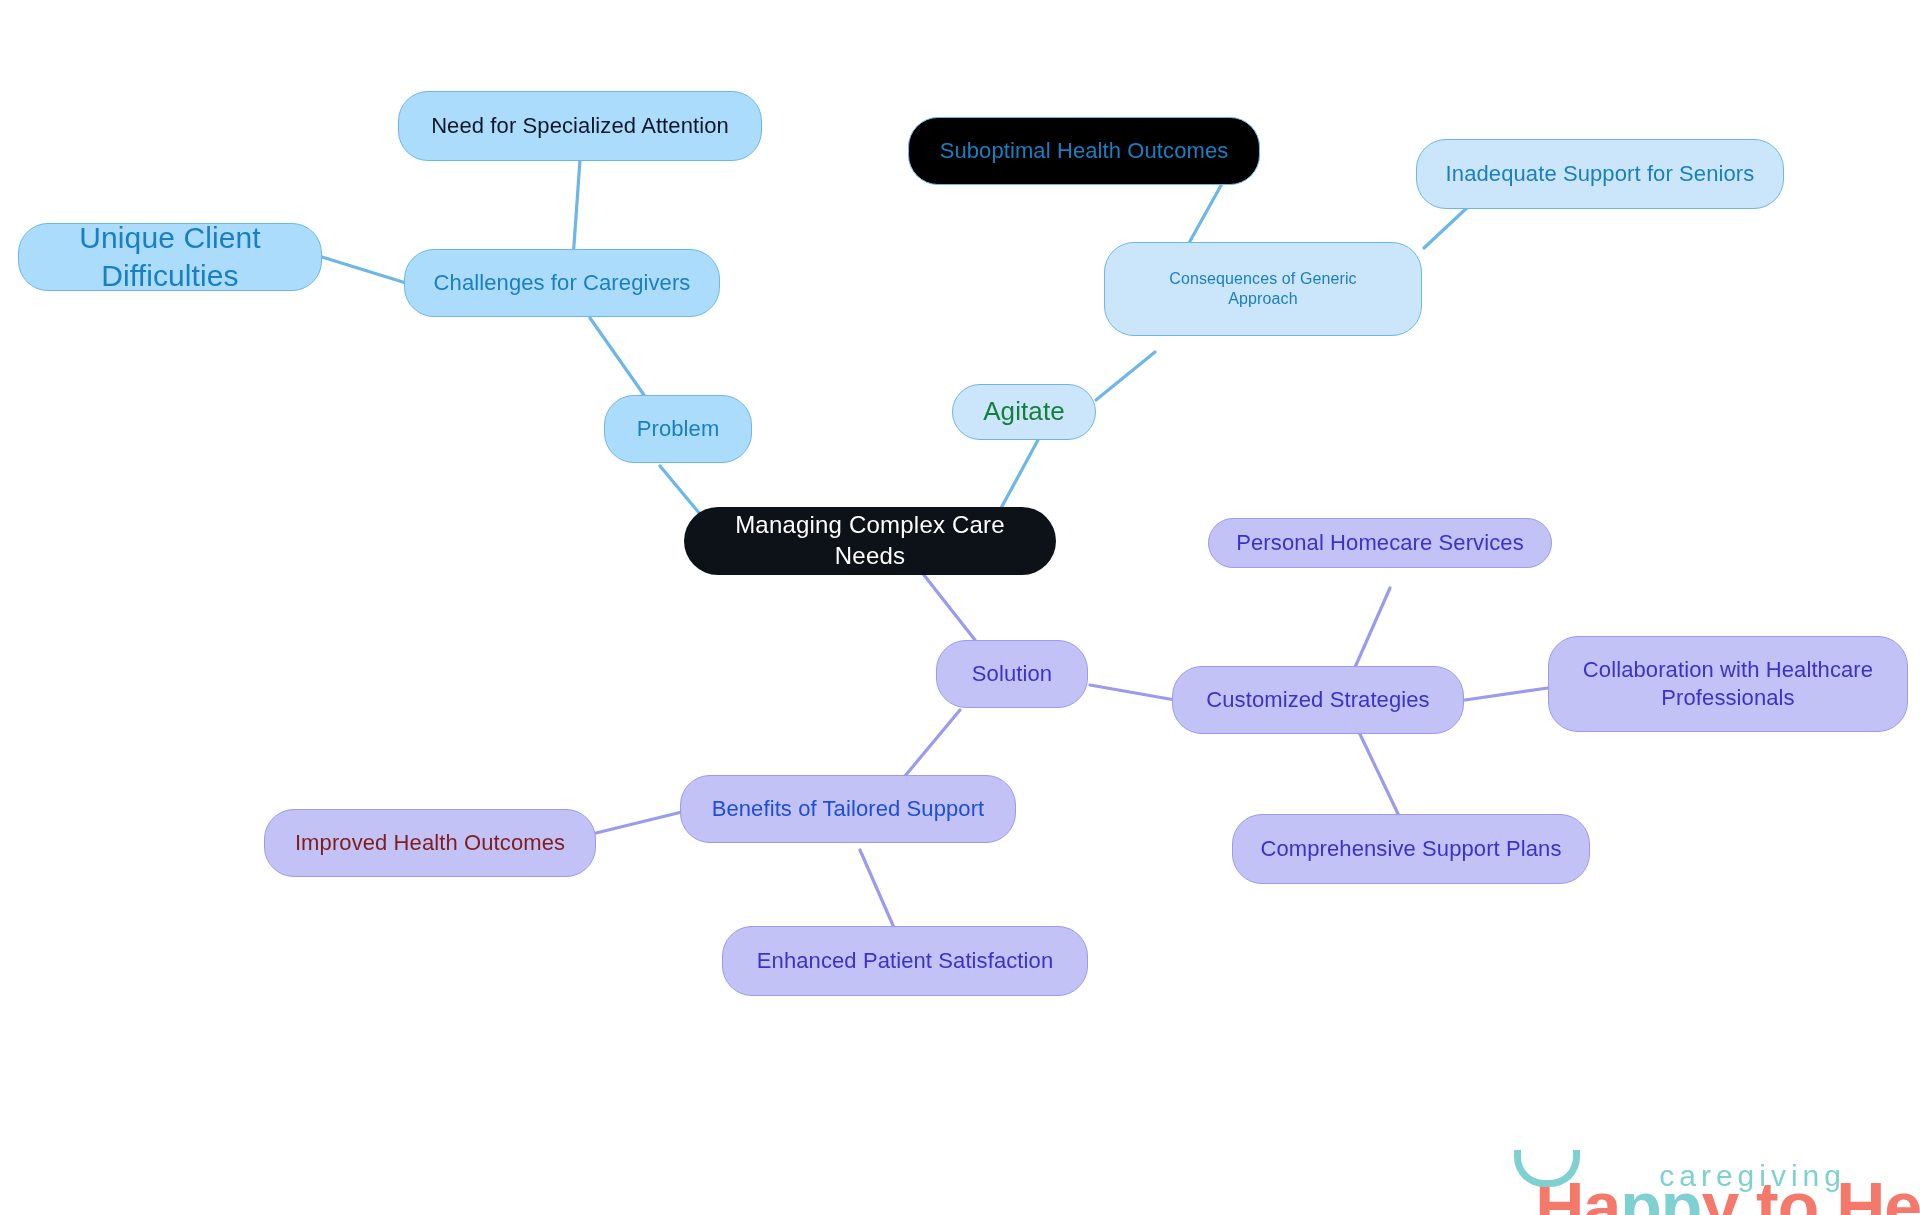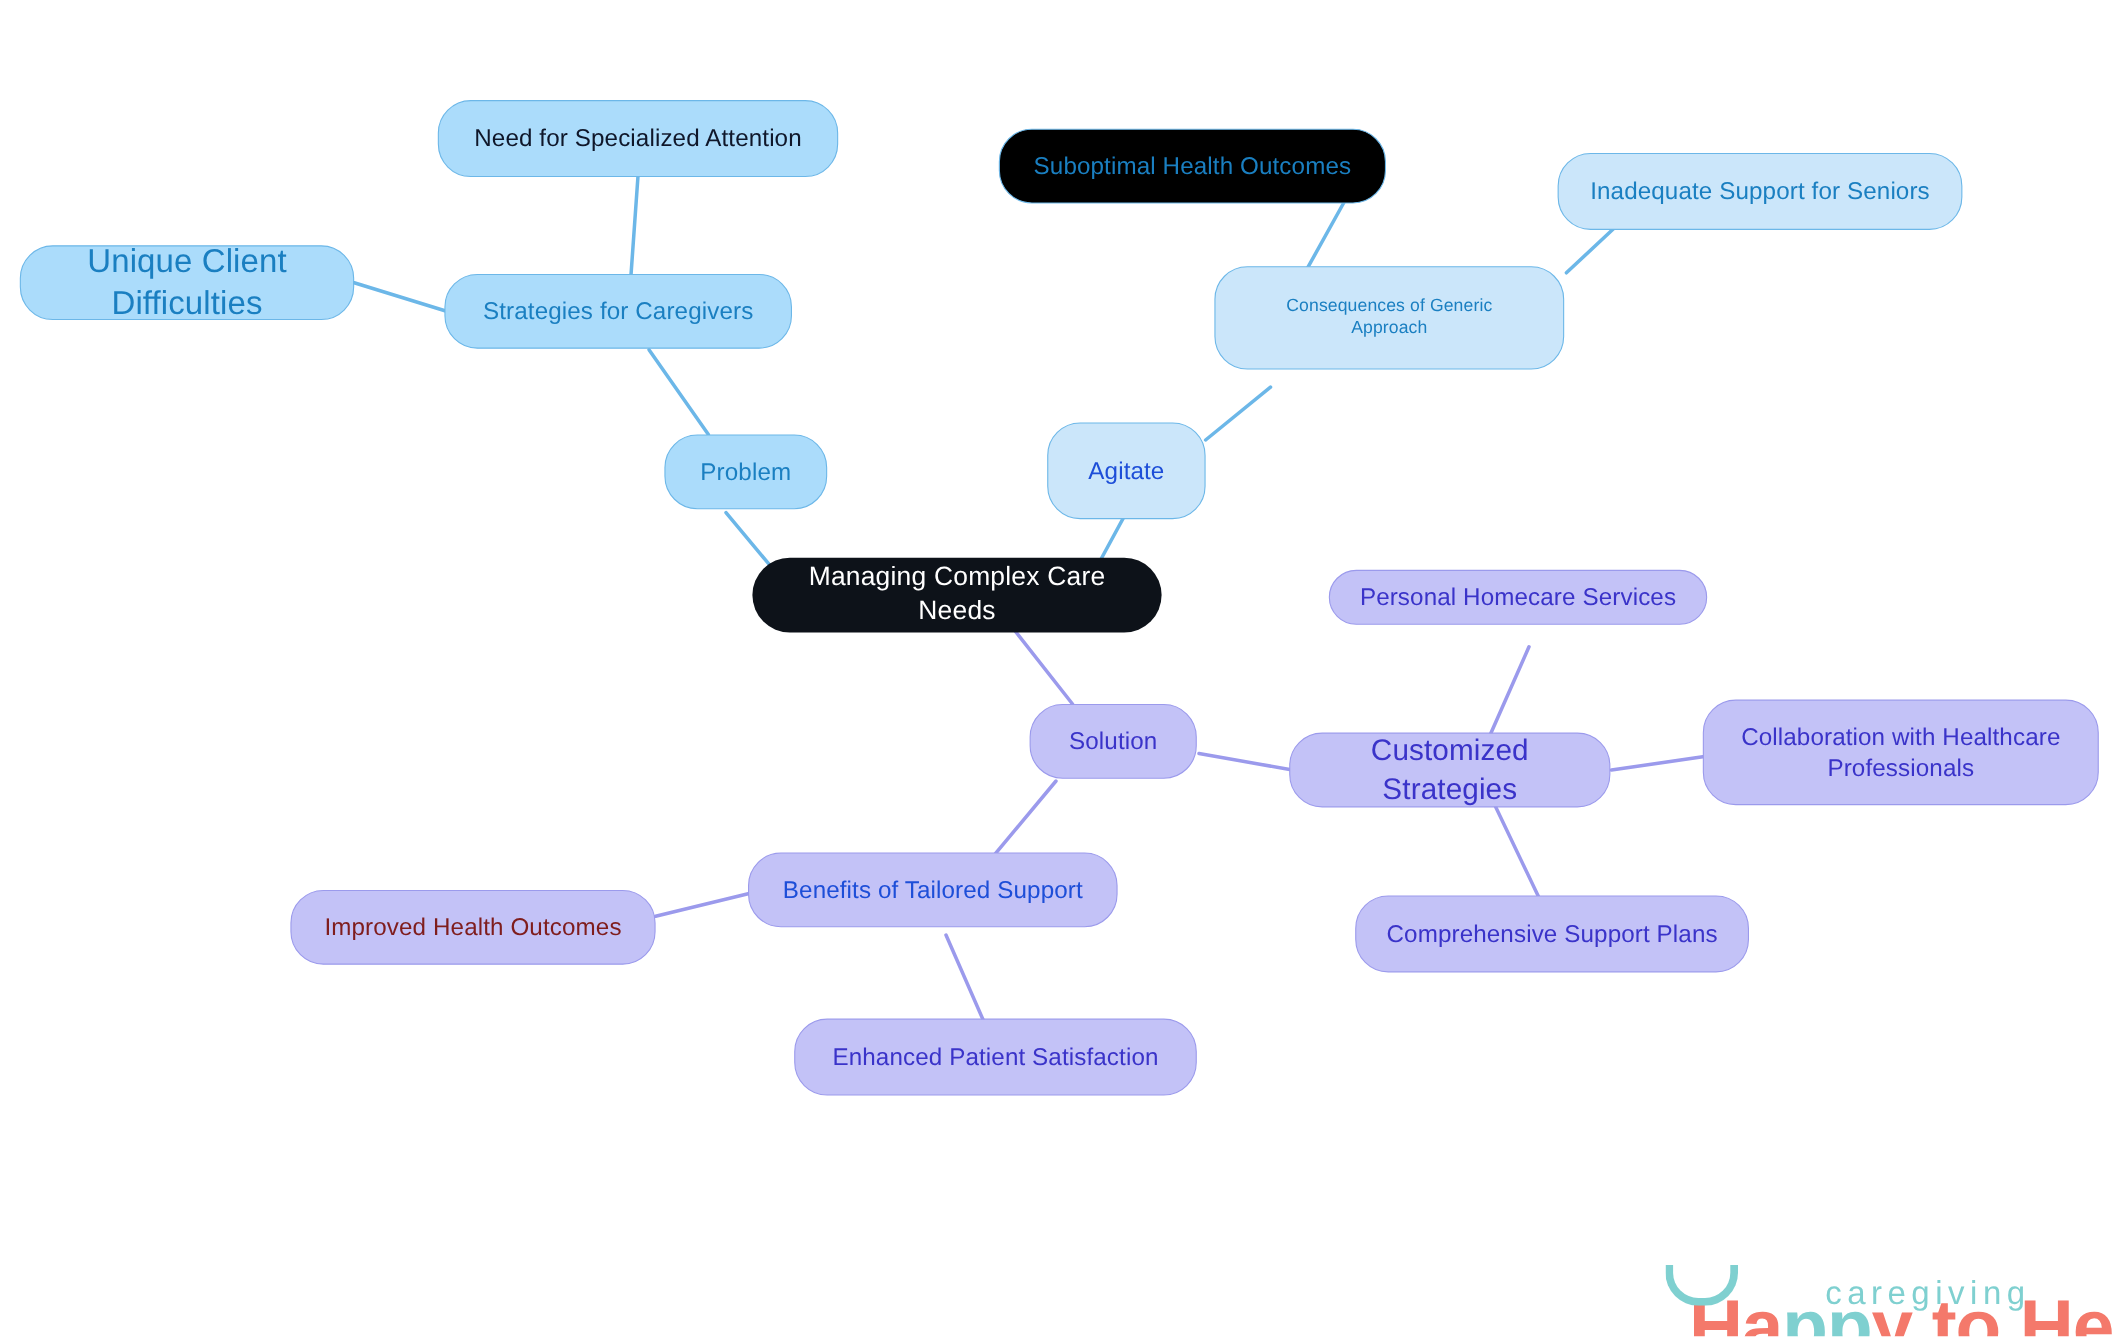--- a/index.html
+++ b/index.html
@@ -110,38 +110,38 @@
       <path d="M 960 710 L 900 782"></path>
       <path d="M 682 812 L 596 833"></path>
       <path d="M 860 850 L 895 930"></path>
     </g>
   </svg>
 
   <div class="node root" style="left:684px; top:507px; width:372px; height:68px; background:#0d1219; color:#ffffff; font-size:24px;">Managing Complex Care Needs</div>
 
   <div class="node" style="left:604px; top:395px; width:148px; height:68px; background:#abdcfb; border-color:#6cb7e8; color:#1a7fc1; font-size:22px;">Problem</div>
 
-  <div class="node" style="left:404px; top:249px; width:316px; height:68px; background:#abdcfb; border-color:#6cb7e8; color:#1a7fc1; font-size:22px;">Strategies for Caregivers</div>
+  <div class="node" style="left:404px; top:249px; width:316px; height:68px; background:#abdcfb; border-color:#6cb7e8; color:#1a7fc1; font-size:22px;">Challenges for Caregivers</div>
 
   <div class="node" style="left:18px; top:223px; width:304px; height:68px; background:#abdcfb; border-color:#6cb7e8; color:#1a7fc1; font-size:30px;">Unique Client Difficulties</div>
 
   <div class="node" style="left:398px; top:91px; width:364px; height:70px; background:#abdcfb; border-color:#6cb7e8; color:#0f172a; font-size:22px;">Need for Specialized Attention</div>
 
-  <div class="node" style="left:952px; top:384px; width:144px; height:88px; background:#cbe6fa; border-color:#6cb7e8; color:#1d4ed8; font-size:22px;">Agitate</div>
+  <div class="node" style="left:952px; top:384px; width:144px; height:56px; background:#cbe6fa; border-color:#6cb7e8; color:#15803d; font-size:26px;">Agitate</div>
 
   <div class="node" style="left:1104px; top:242px; width:318px; height:94px; background:#cbe6fa; border-color:#6cb7e8; color:#1a7fc1; font-size:16px;">Consequences of Generic
 Approach</div>
 
   <div class="node" style="left:908px; top:117px; width:352px; height:68px; background:#000000; border-color:#6cb7e8; color:#1a7fc1; font-size:22px;">Suboptimal Health Outcomes</div>
 
   <div class="node" style="left:1416px; top:139px; width:368px; height:70px; background:#cbe6fa; border-color:#6cb7e8; color:#1a7fc1; font-size:22px;">Inadequate Support for Seniors</div>
 
   <div class="node" style="left:936px; top:640px; width:152px; height:68px; background:#c3c2f7; border-color:#9b9aec; color:#3a33c9; font-size:22px;">Solution</div>
 
-  <div class="node" style="left:1172px; top:666px; width:292px; height:68px; background:#c3c2f7; border-color:#9b9aec; color:#3a33c9; font-size:27px;">Customized Strategies</div>
+  <div class="node" style="left:1172px; top:666px; width:292px; height:68px; background:#c3c2f7; border-color:#9b9aec; color:#3a33c9; font-size:22px;">Customized Strategies</div>
 
   <div class="node" style="left:1208px; top:518px; width:344px; height:50px; background:#c3c2f7; border-color:#9b9aec; color:#3a33c9; font-size:22px;">Personal Homecare Services</div>
 
   <div class="node" style="left:1548px; top:636px; width:360px; height:96px; background:#c3c2f7; border-color:#9b9aec; color:#3a33c9; font-size:22px;">Collaboration with Healthcare
 Professionals</div>
 
   <div class="node" style="left:1232px; top:814px; width:358px; height:70px; background:#c3c2f7; border-color:#9b9aec; color:#3a33c9; font-size:22px;">Comprehensive Support Plans</div>
 
   <div class="node" style="left:680px; top:775px; width:336px; height:68px; background:#c3c2f7; border-color:#9b9aec; color:#1d4ed8; font-size:22px;">Benefits of Tailored Support</div>
 

